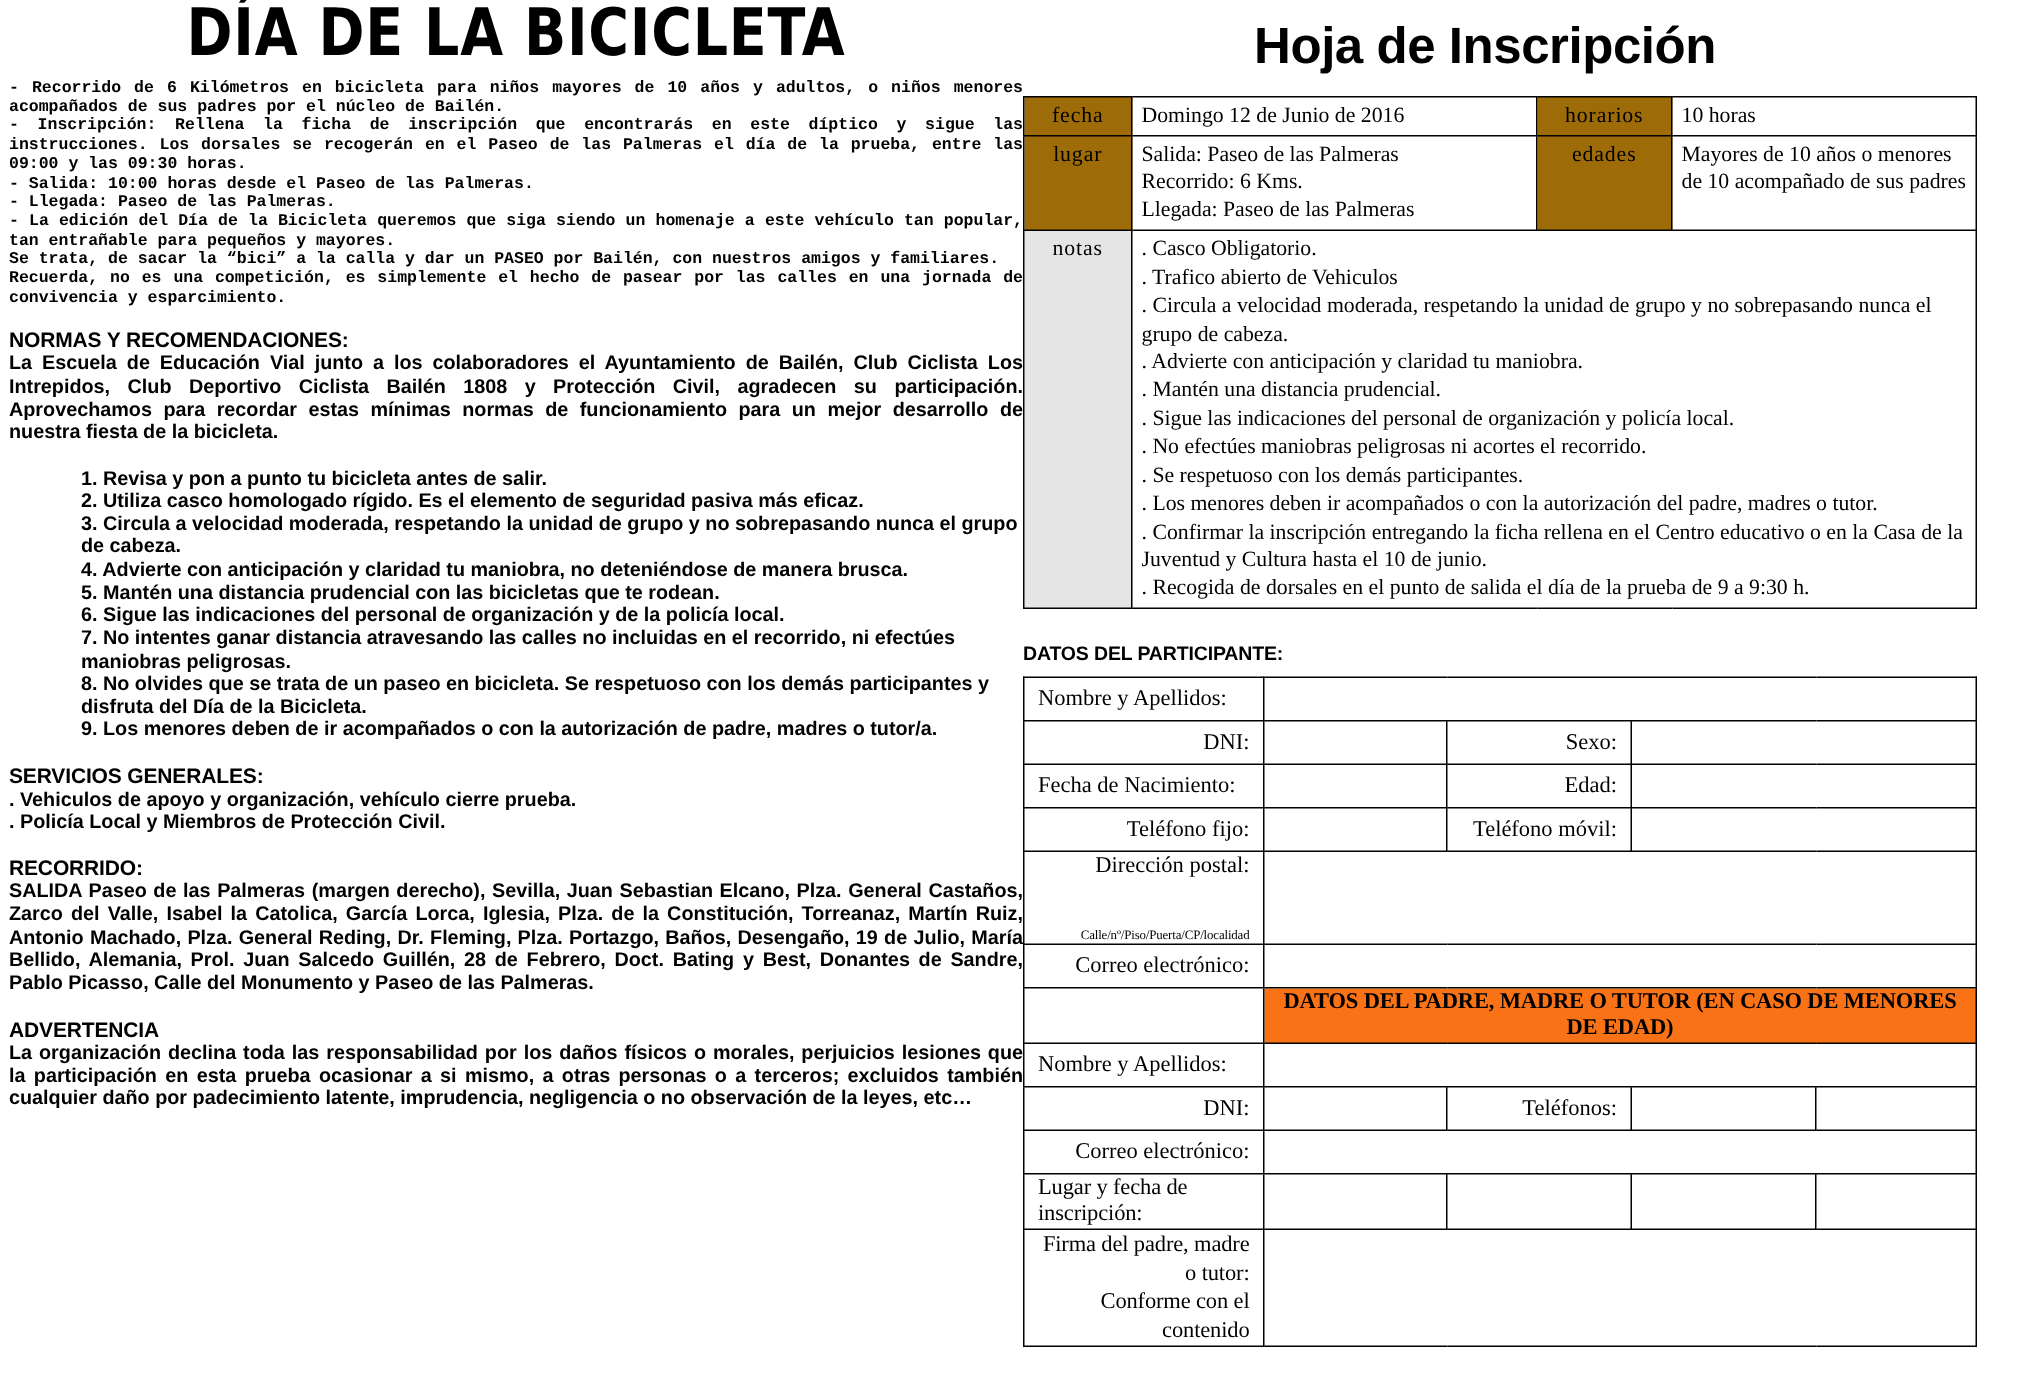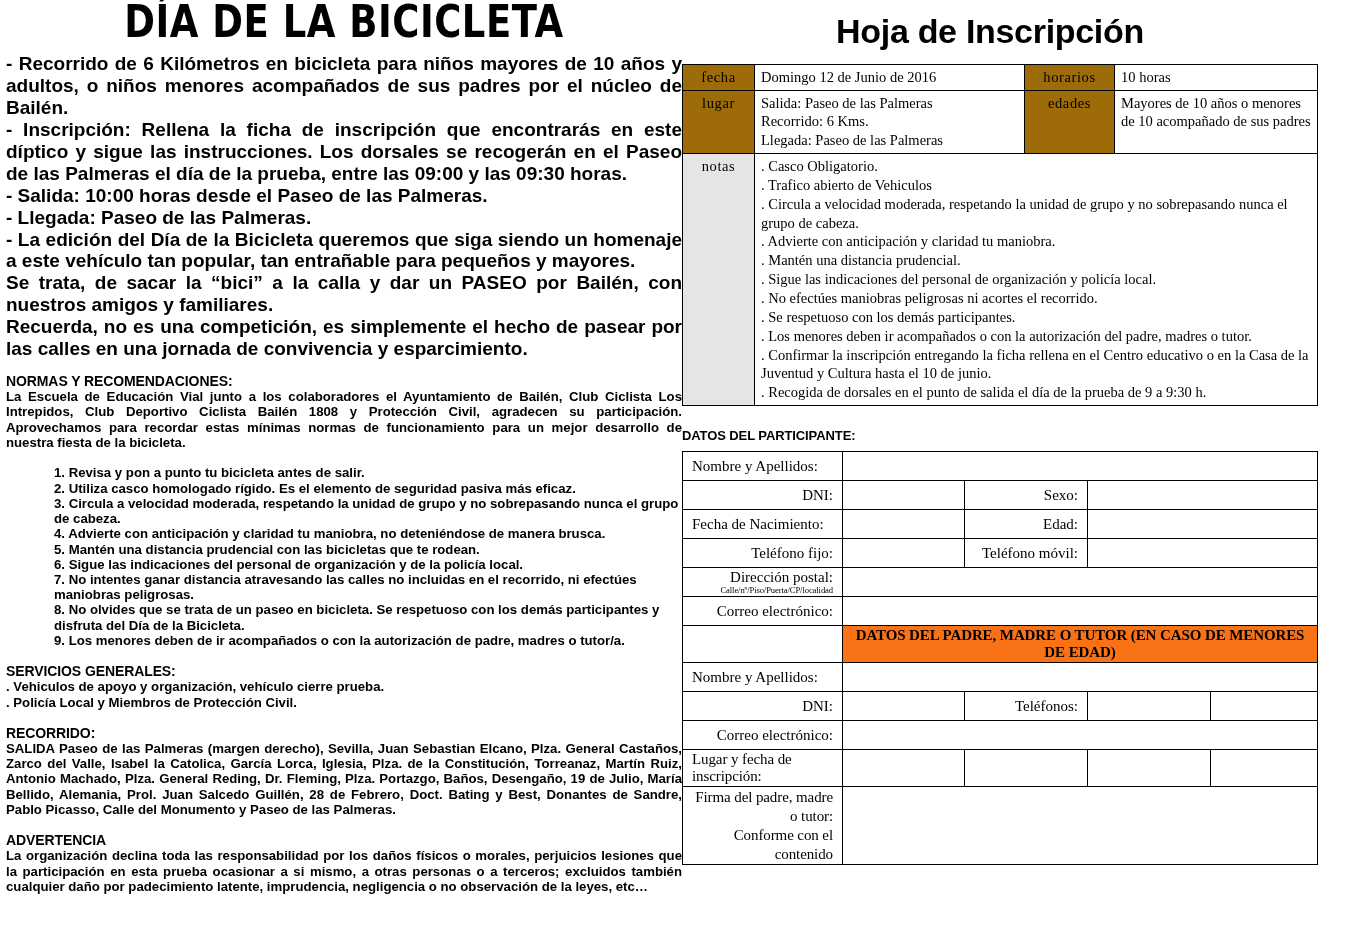--- a/index.html
+++ b/index.html
@@ -30,22 +30,22 @@
     letter-spacing: 0.5px;
     text-align: center;
     line-height: 1.0;
     transform: scaleY(1.18) scaleX(1.0);
     transform-origin: center top;
     margin: 0 0 16px 0;
     padding: 0;
     white-space: nowrap;
   }
   .body-text {
-    font-family: Liberation Sans, sans-serif;
-    font-size: 19px;
+    font-family: Liberation Mono, monospace;
+    font-size: 11px;
     font-weight: bold;
     line-height: 1.155;
     text-align: justify;
     margin: 0;
   }
   .intro-line { display: block; }
   .section-head {
     font-family: "Liberation Sans", sans-serif;
     font-size: 14px;
     font-weight: bold;
@@ -160,20 +160,21 @@
   }
   td.lbl-r { text-align: right; }
   td.lbl-l { text-align: left; }
   td.blank { }
   .sub-note {
     display: block;
     font-size: 8.6px;
     line-height: 1.1;
     text-align: right;
     letter-spacing: -0.1px;
+    margin-top: 33px;
   }
   .lbl-main { display: block; }
   td.gray-band {
     background: #d4d4d4;
     text-align: center;
     font-weight: bold;
     font-size: 11.4px;
     letter-spacing: -0.1px;
     height: 20px;
   }

